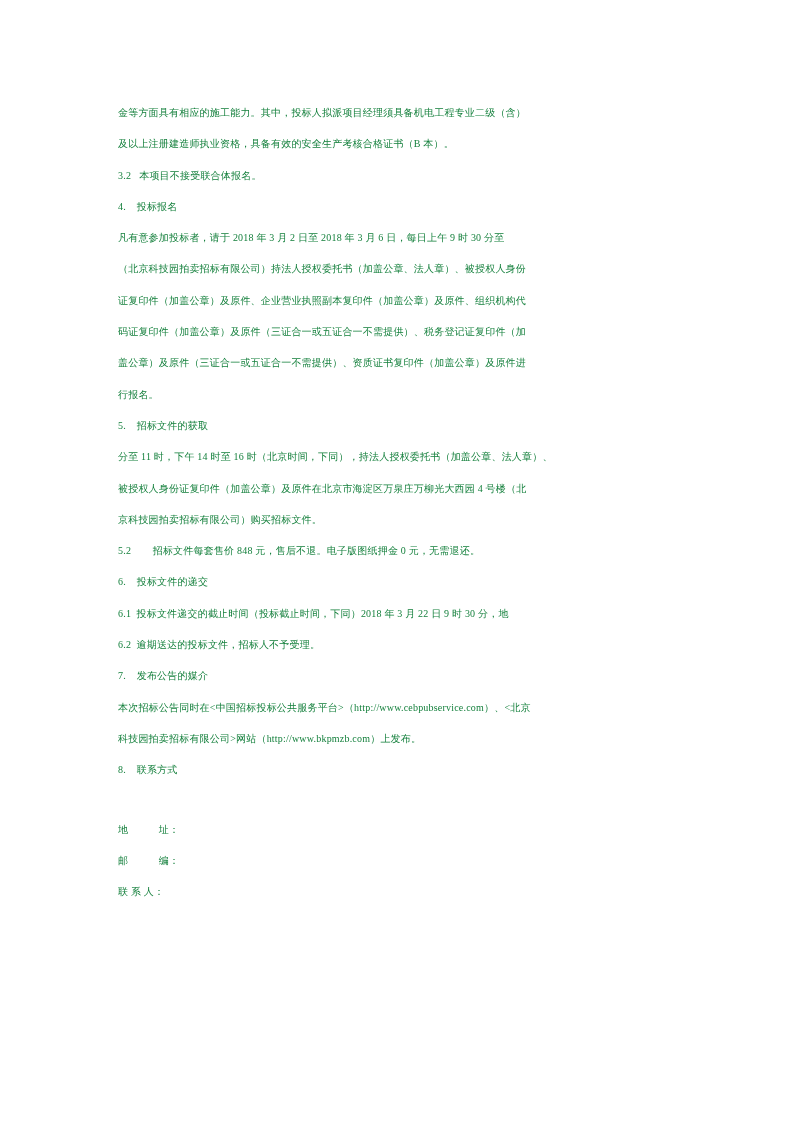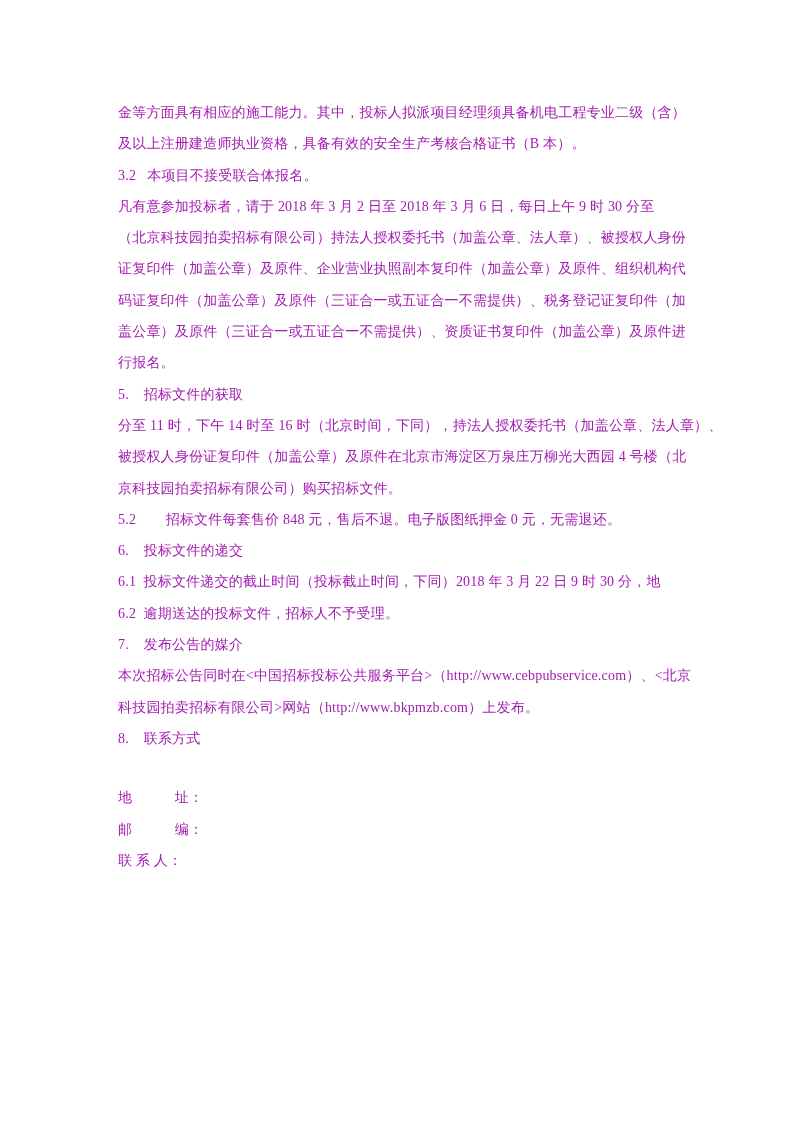--- a/index.html
+++ b/index.html
@@ -24,43 +24,44 @@
   }
   .content {
     position: absolute;
     left: 118px;
     top: 97px;
     width: 568px;
     color: #2d2d7d;
   }
   .line {
     white-space: pre;
-    font-size: 14px;
+    font-size: 10px;
     line-height: 31.3px;
     height: 31.3px;
     letter-spacing: 0.2px;
-    color: #a21caf;
+    color: #15803d;
   }
   .spacer {
     height: 28px;
   }
   .contact .line {
     line-height: 31.3px;
     height: 31.3px;
   }
 </style>
 </head>
 <body>
 
 <div class="page">
   <div class="content">
 
     <div class="line">金等方面具有相应的施工能力。其中，投标人拟派项目经理须具备机电工程专业二级（含）</div>
     <div class="line">及以上注册建造师执业资格，具备有效的安全生产考核合格证书（B 本）。</div>
     <div class="line">3.2   本项目不接受联合体报名。</div>
+    <div class="line">4.    投标报名</div>
     <div class="line">凡有意参加投标者，请于 2018 年 3 月 2 日至 2018 年 3 月 6 日，每日上午 9 时 30 分至</div>
     <div class="line">（北京科技园拍卖招标有限公司）持法人授权委托书（加盖公章、法人章）、被授权人身份</div>
     <div class="line">证复印件（加盖公章）及原件、企业营业执照副本复印件（加盖公章）及原件、组织机构代</div>
     <div class="line">码证复印件（加盖公章）及原件（三证合一或五证合一不需提供）、税务登记证复印件（加</div>
     <div class="line">盖公章）及原件（三证合一或五证合一不需提供）、资质证书复印件（加盖公章）及原件进</div>
     <div class="line">行报名。</div>
     <div class="line">5.    招标文件的获取</div>
     <div class="line">分至 11 时，下午 14 时至 16 时（北京时间，下同），持法人授权委托书（加盖公章、法人章）、</div>
     <div class="line">被授权人身份证复印件（加盖公章）及原件在北京市海淀区万泉庄万柳光大西园 4 号楼（北</div>
     <div class="line">京科技园拍卖招标有限公司）购买招标文件。</div>

